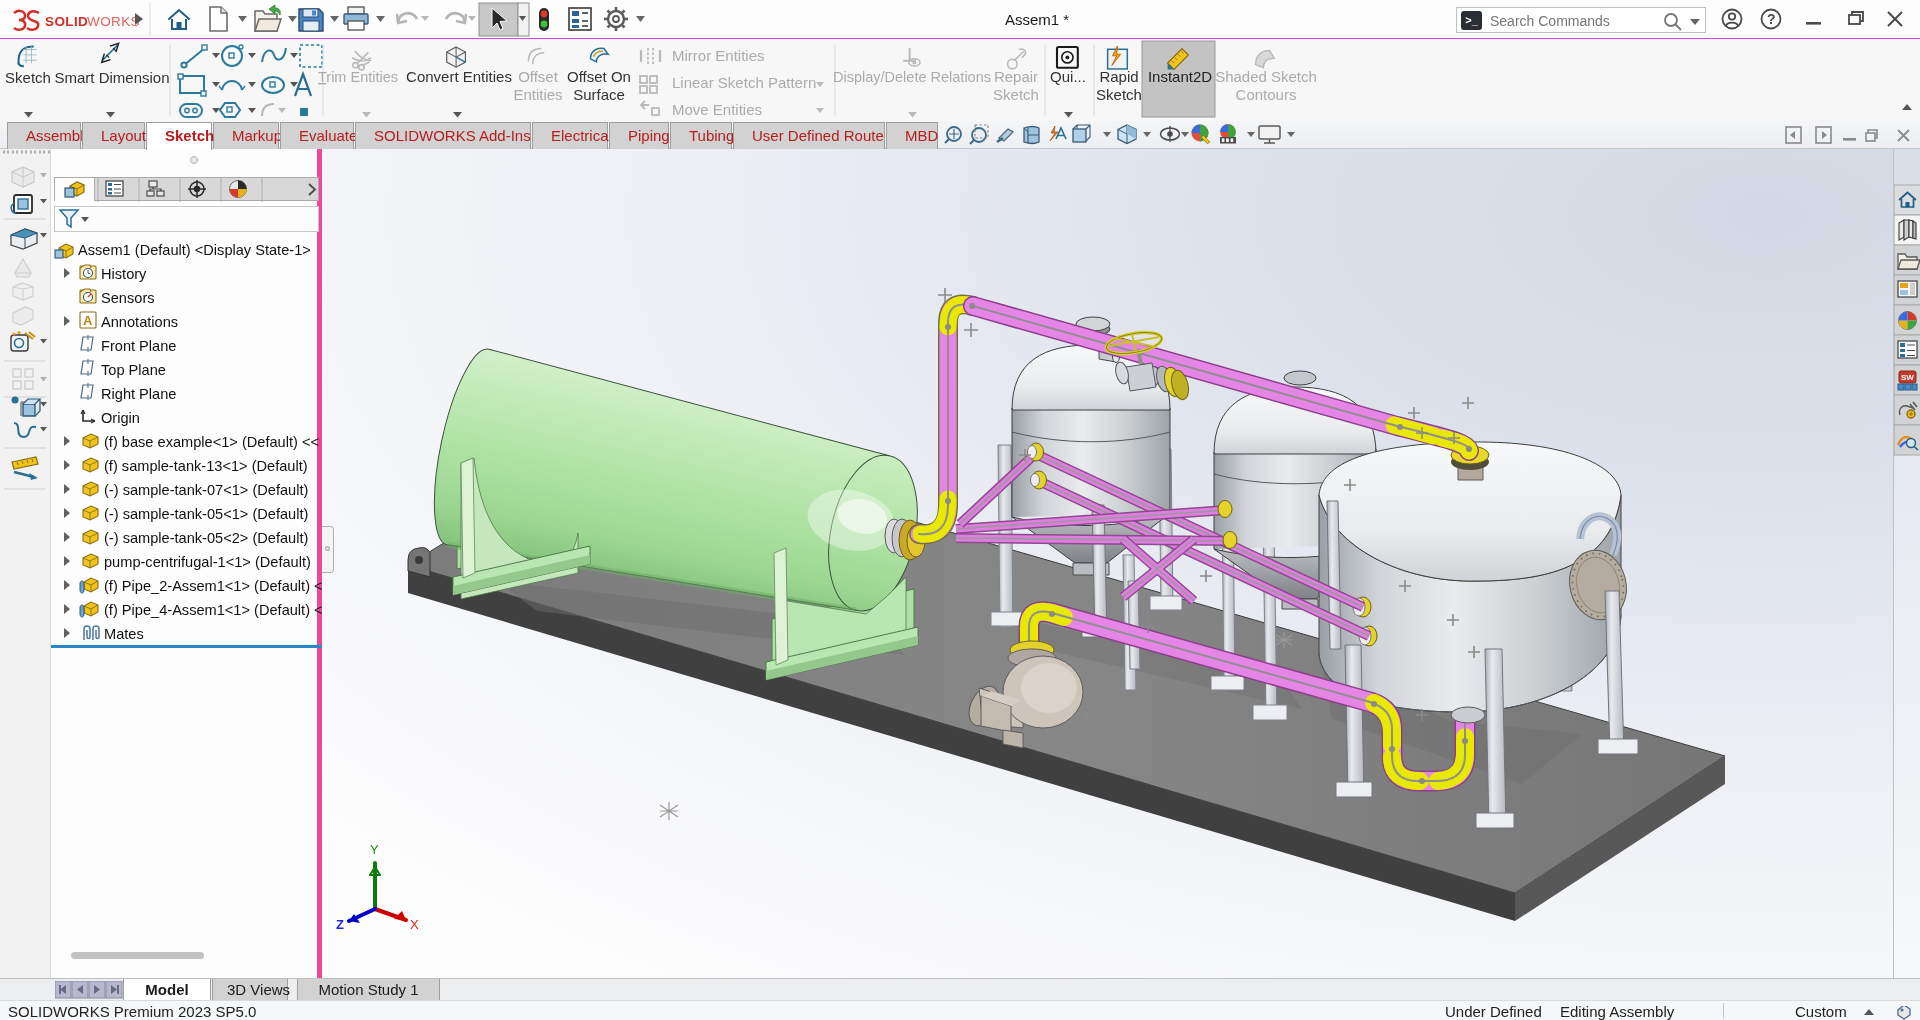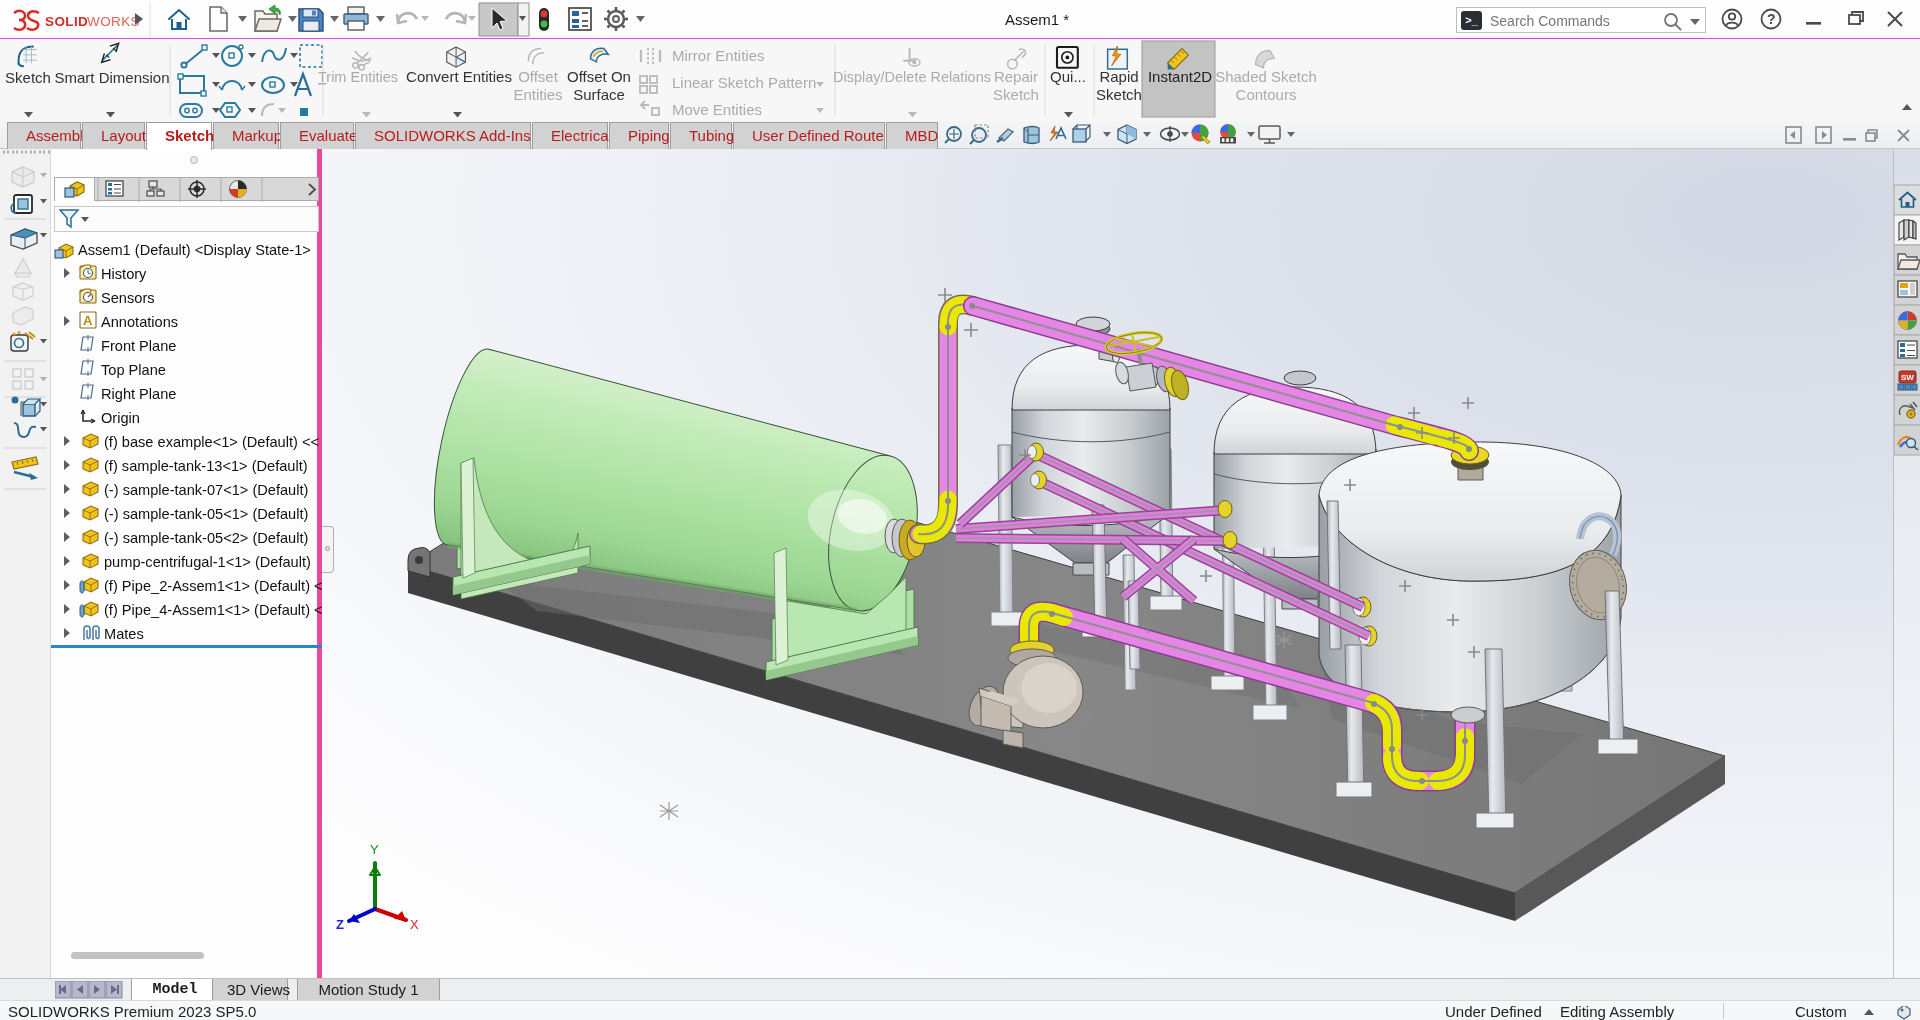--- a/index.html
+++ b/index.html
@@ -1024,21 +1024,21 @@
       </g>
       <g fill="#6a6a88">
         <path d="M11,4 l-6,4.5 6,4.5 Z"></path>
         <rect x="4" y="4" width="2" height="9"></rect>
         <path d="M28,4 l-6,4.5 6,4.5 Z"></path>
         <path d="M39,4 l6,4.5 -6,4.5 Z"></path>
         <path d="M56,4 l6,4.5 -6,4.5 Z"></path>
         <rect x="62" y="4" width="2" height="9"></rect>
       </g>
     </svg>
-    <div class="btab active" style="left:131px;width:88px;font-family:Liberation Mono, monospace;">Model</div>
+    <div class="btab active" style="left:123px;width:88px;">Model</div>
     <div class="btab" style="left:212px;width:76px;">3D Views</div>
     <div class="btab" style="left:297px;width:143px;">Motion Study 1</div>
   </div>
   <div class="abs" id="statusbar">
     <span style="position:absolute;left:8px;top:2px;">SOLIDWORKS Premium 2023 SP5.0</span>
     <span style="position:absolute;left:1445px;top:2px;">Under Defined</span>
     <span style="position:absolute;left:1560px;top:2px;">Editing Assembly</span>
     <span style="position:absolute;left:1795px;top:2px;">Custom</span>
     <span style="position:absolute;left:1723px;top:2px;width:1px;height:16px;background:#c8c8c8;"></span>
     <svg style="position:absolute;left:1860px;top:5px" width="60" height="14">

